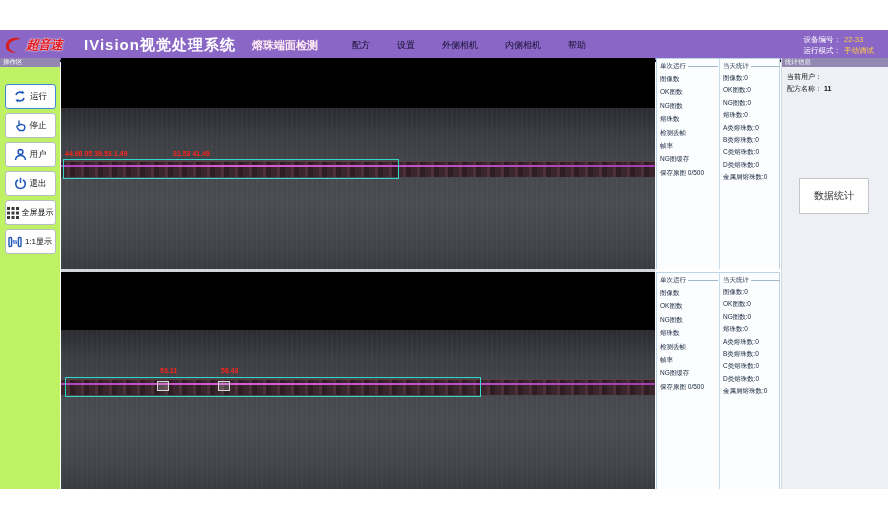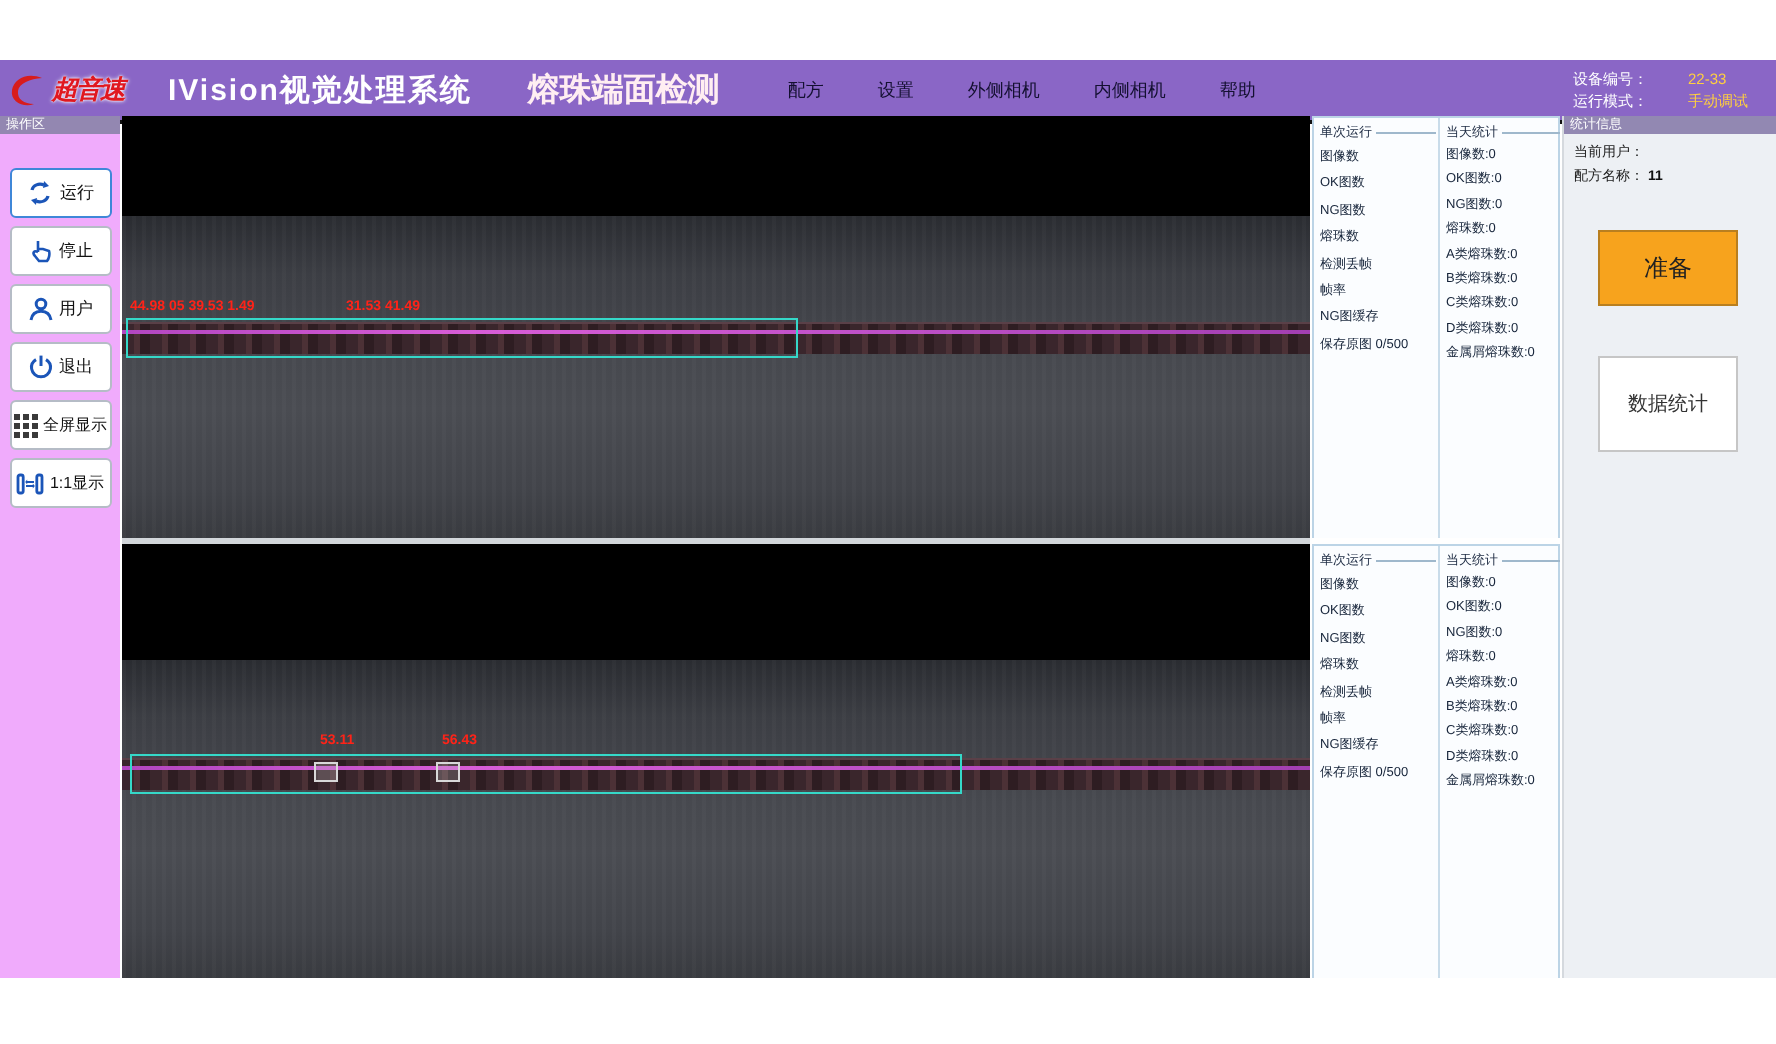--- a/index.html
+++ b/index.html
@@ -15,30 +15,30 @@
   .wctrls { margin-left:auto; display:flex; gap:16px; padding-right:12px; }
   .wctrls span { font-size:9px; color:#555; line-height:10px; cursor:default; }
 
   
   .header { position:absolute; left:0; top:30px; width:888px; height:32px;
     background:#8a66c6; display:flex; align-items:center; border-bottom:2px solid #111; }
   .logo-swoosh { margin-left:4px; display:inline-flex; }
   .brand { color:#e01820; font-weight:bold; font-style:italic; font-size:13px;
     text-shadow:0 0 2px #ffffff,0 0 1px #ffffff; margin-left:2px; letter-spacing:-1px; }
   .apptitle { color:#fff; font-weight:bold; font-size:15px; margin-left:22px; letter-spacing:1px; }
-  .subtitle { color:#ffeef2; font-weight:bold; font-size:16px; margin-left:28px; }
+  .subtitle { color:#ffeef2; font-weight:bold; font-size:11px; margin-left:16px; }
   .menus { display:flex; gap:27px; margin-left:34px; }
   .menu-item { font-size:9px; color:#141031; cursor:default; }
   .devinfo { margin-left:auto; padding-right:10px; text-align:right; line-height:11px; }
   .devinfo .row { display:flex; justify-content:flex-end; }
   .devlabel { font-size:7.5px; color:#ffffff; }
-  .devvalue { font-size:7.5px; color:#ffcf3e; margin-left:20px; min-width:34px; text-align:left; }
-
-  
-  .sidebar { position:absolute; left:0; top:58px; width:60px; height:431px; background:#f0abfc; }
+  .devvalue { font-size:7.5px; color:#ffcf3e; margin-left:3px; min-width:34px; text-align:left; }
+
+  
+  .sidebar { position:absolute; left:0; top:58px; width:60px; height:431px; background:#bef264; }
   .sidebar-title { height:9px; background:#9387b1; color:#fff; font-size:6.5px;
     display:flex; align-items:center; padding-left:3px; }
   .sbtns { display:flex; flex-direction:column; align-items:center; gap:4px; padding-top:17px; }
   .sbtn { width:51px; height:25px; background:#fff; border:1px solid #b5bcc6; border-radius:3px;
     display:flex; align-items:center; justify-content:center; gap:3px; font-size:8.5px; color:#111; cursor:pointer; }
   .sbtn.active { border:1.5px solid #3f87d8; }
   .sbtn svg { flex:0 0 auto; }
   .sbtn .lbl { white-space:nowrap; }
 
   
@@ -92,21 +92,21 @@
   .info { position:absolute; left:781px; top:58px; width:107px; height:431px; background:#edf0f4;
     border-left:1px solid #d5d9de; }
   .info-title { height:9px; background:#9288b2; color:#fff; font-size:6.5px;
     display:flex; align-items:center; padding-left:3px; }
   .info-rows { padding:4px 5px; }
   .info-row { display:flex; font-size:7px; color:#1a1a1a; line-height:12px; }
   .info-row .val { margin-left:2px; font-weight:bold; color:#111; }
   .btn-prepare { position:absolute; left:17px; top:57px; width:70px; height:38px;
     background:#f7a31d; border:1px solid #b97f1f; display:flex; align-items:center; justify-content:center;
     font-size:12px; color:#222; cursor:pointer; }
-  .btn-data { position:absolute; left:17px; top:120px; width:70px; height:48px;
+  .btn-data { position:absolute; left:17px; top:120px; width:70px; height:36px;
     background:#fff; border:1px solid #c6c6c6; display:flex; align-items:center; justify-content:center;
     font-size:10px; color:#333; cursor:pointer; }
 
   
   .statusbar { position:absolute; left:0; top:489px; width:888px; height:14px;
     background:#9278d2; border-top:1px solid #7b5fc0; display:flex; align-items:center;
     padding:0 8px; font-size:7.5px; color:#fff; }
   .comm-dot { width:8px; height:8px; background:#29d144; border:1px solid #0c8a24; border-radius:2px; margin-left:4px; }
   .sb-right { margin-left:auto; display:flex; align-items:center; gap:10px; padding-right:4px; }
   .sb-right .sep { color:#e8e2ff; }
@@ -298,18 +298,17 @@
     <div class="info-rows">
       <div class="info-row">
         <span>当前用户：</span>
         <span class="val"></span>
       </div>
       <div class="info-row">
         <span>配方名称：</span>
         <span class="val">11</span>
       </div>
     </div>
-    <div class="btn-prepare">准备</div>
     <div class="btn-data">数据统计</div>
   </div>
 
 
 </div>
 
 </body></html>

